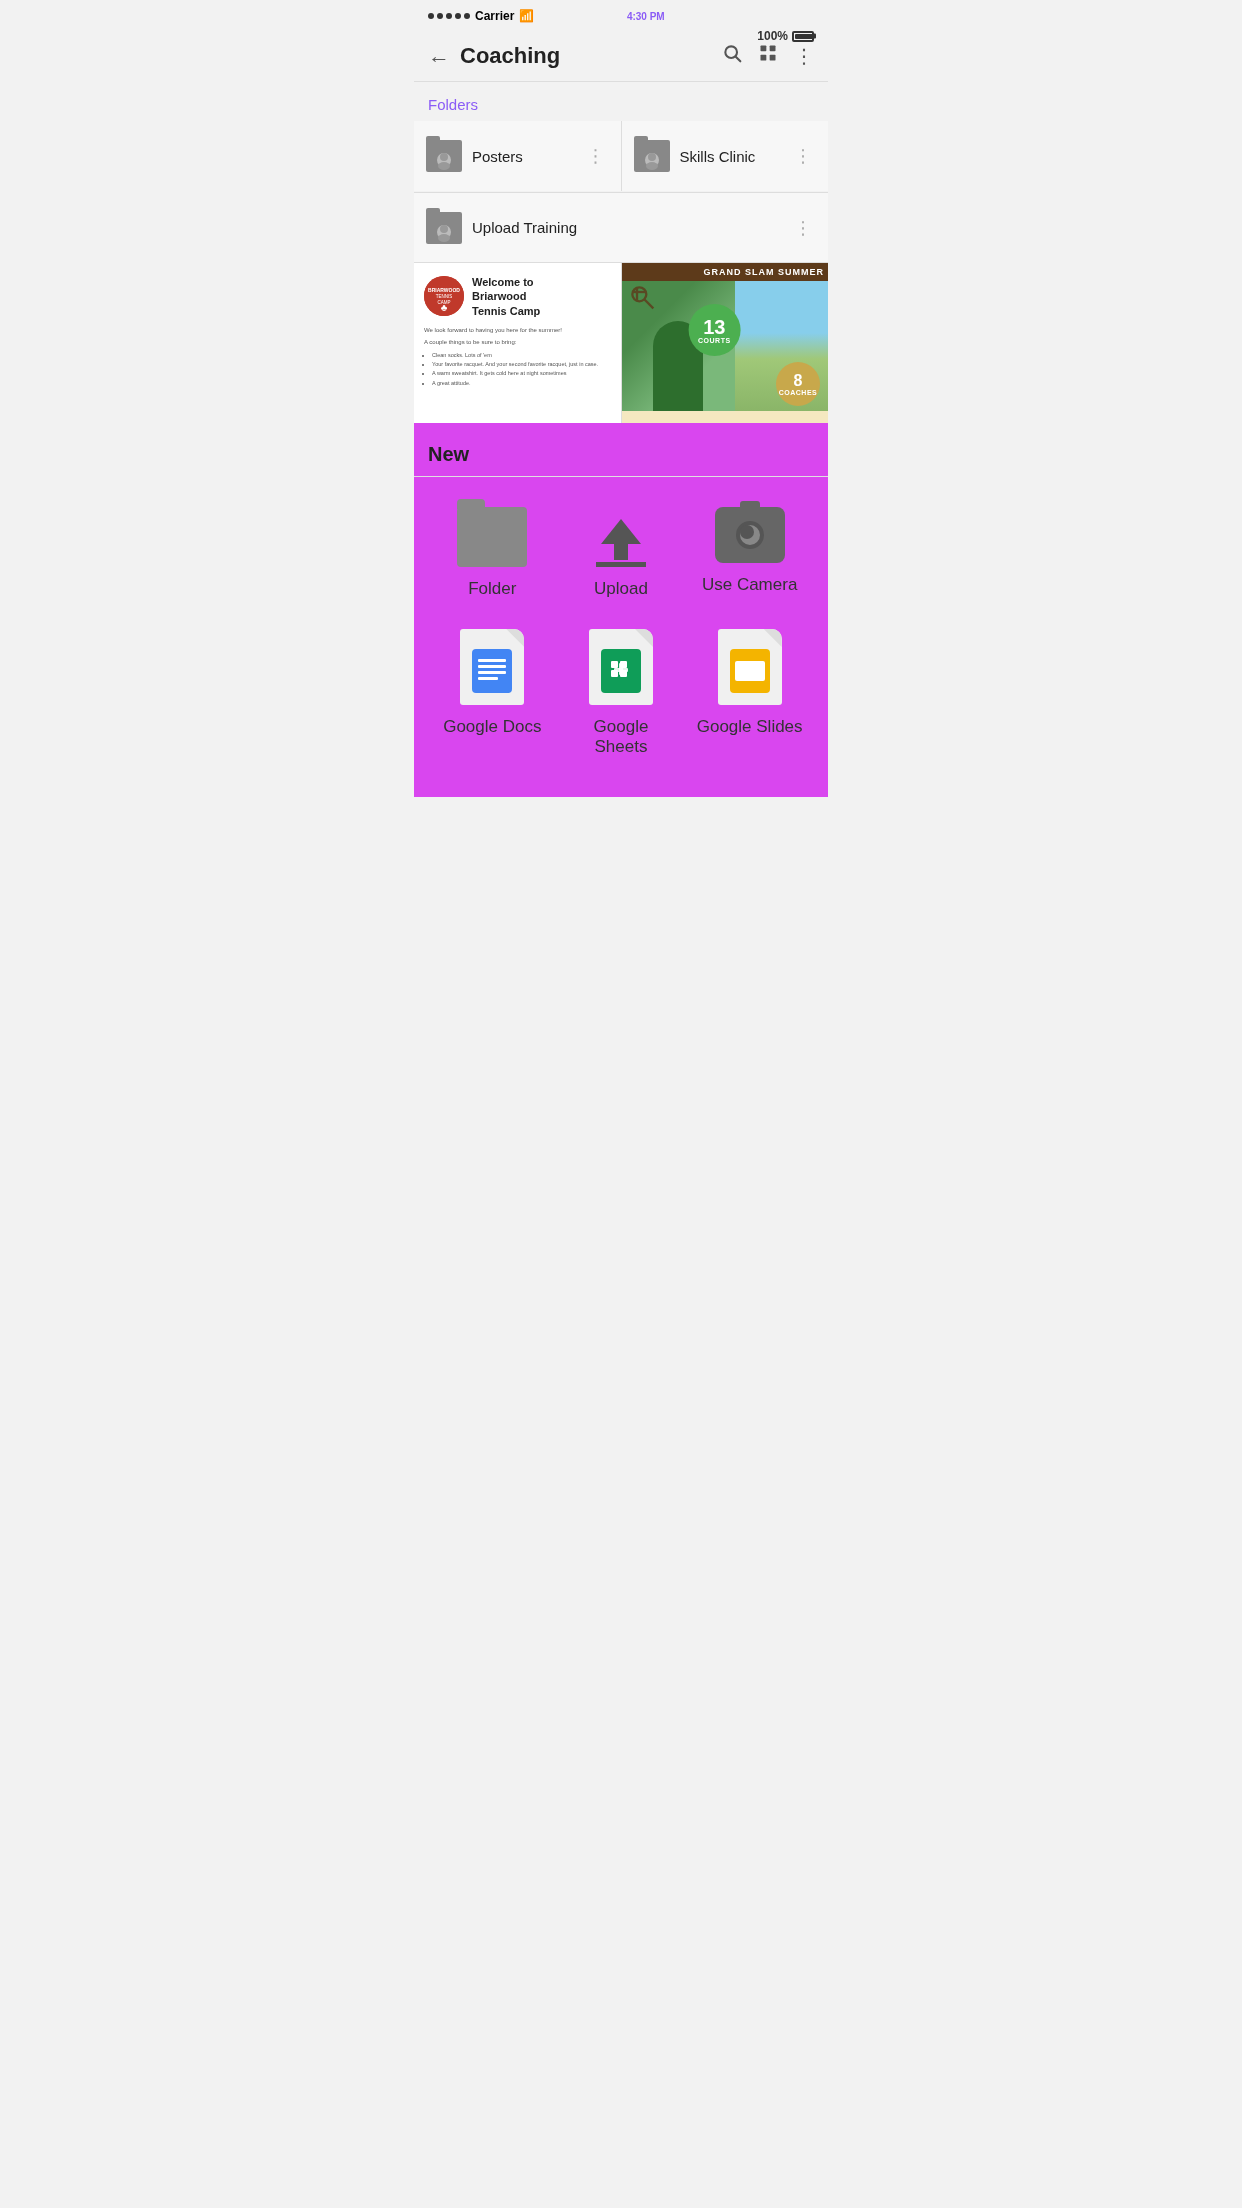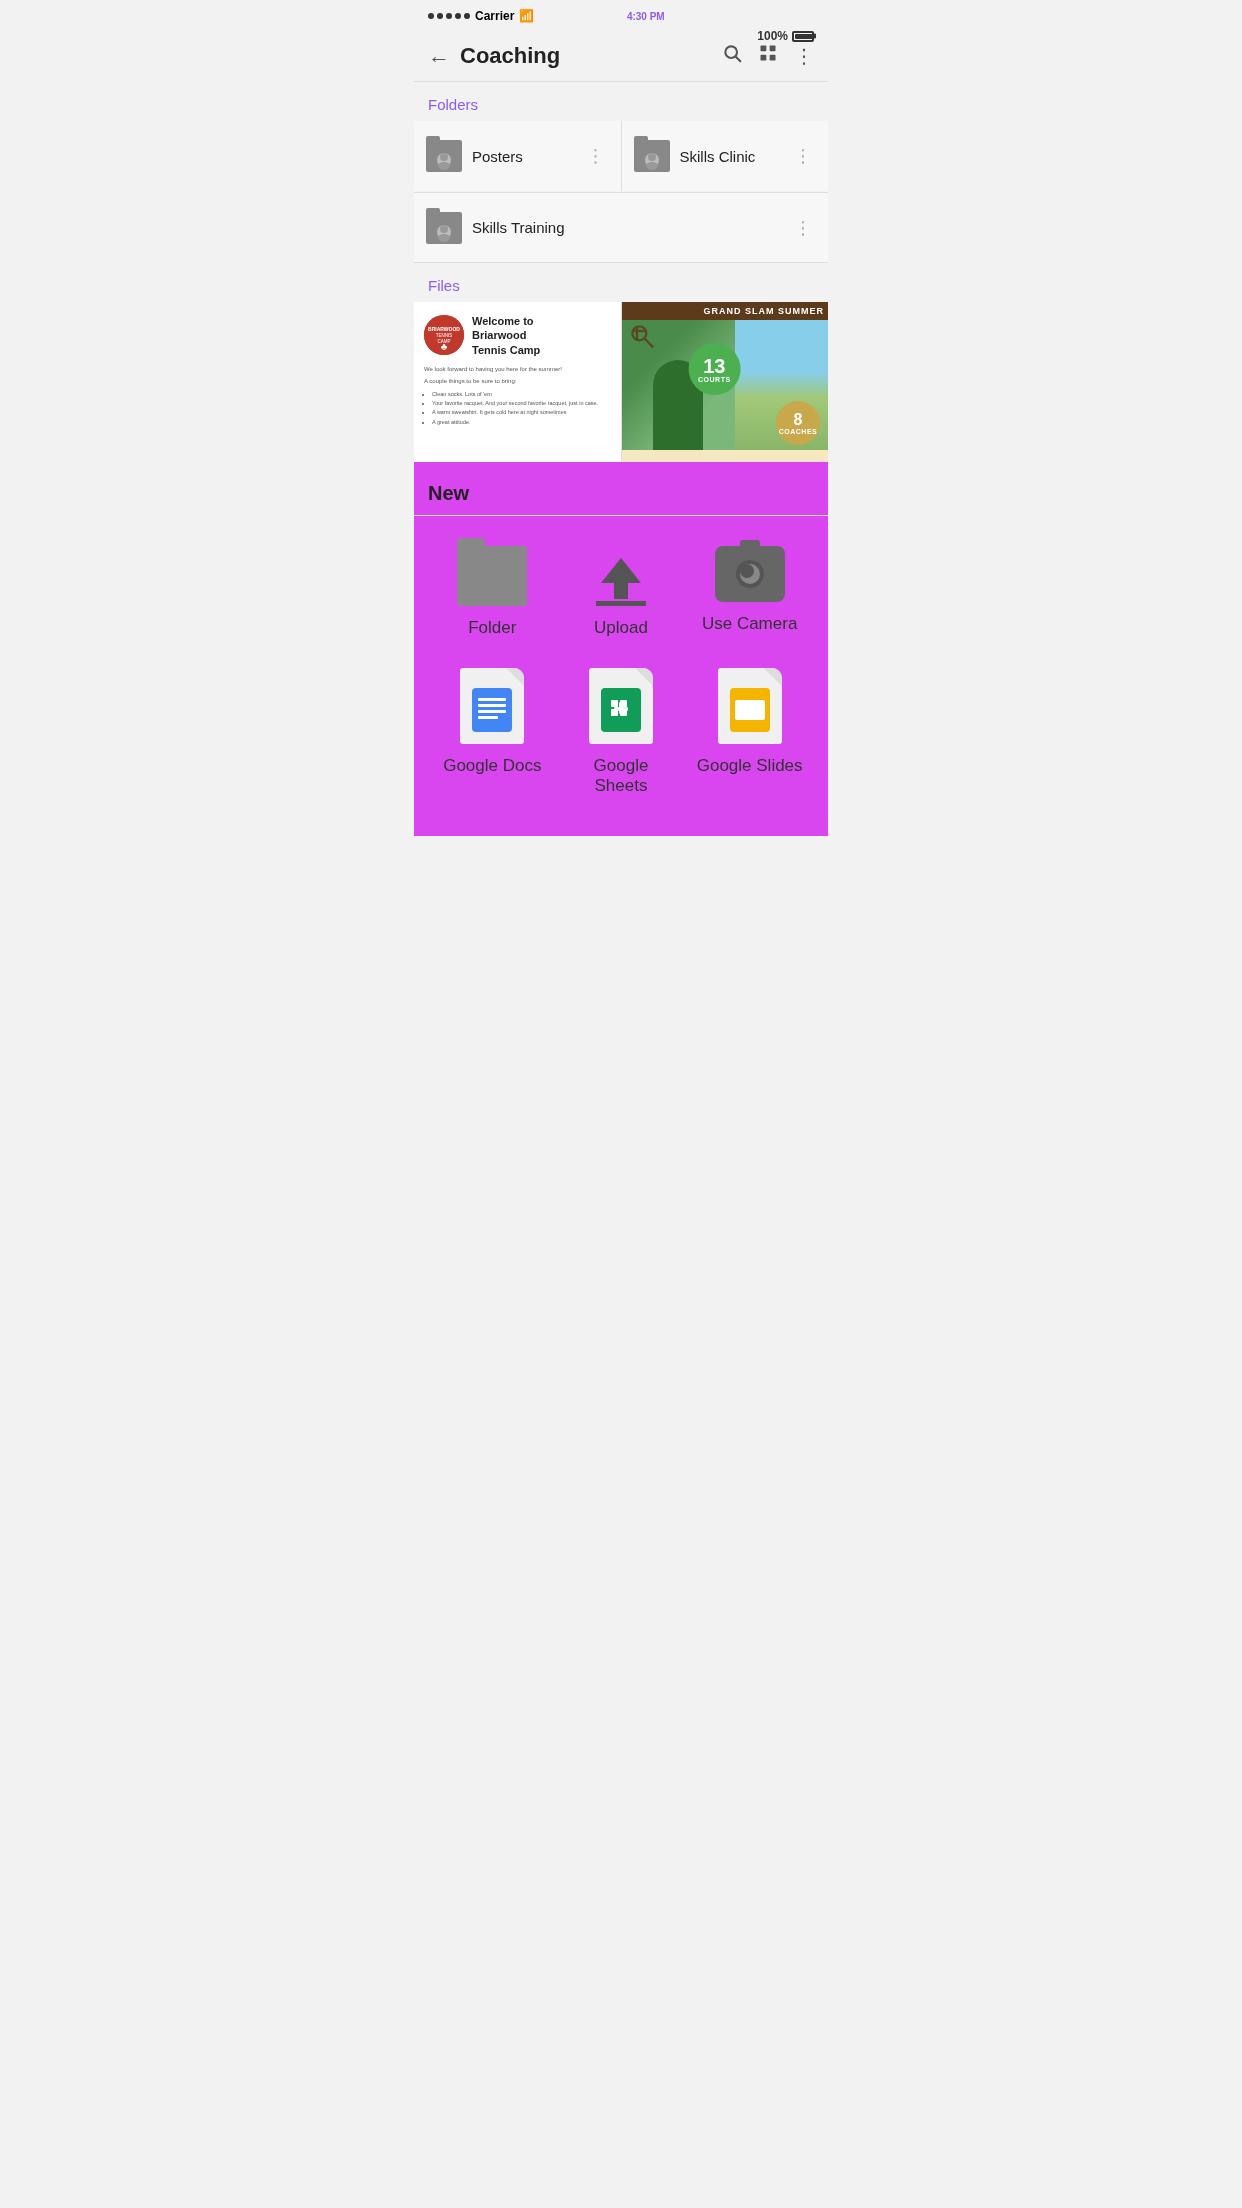--- a/index.html
+++ b/index.html
@@ -505,26 +505,25 @@
   <div class="folder-item-single">
     <div class="folder-icon">
       <svg width="36" height="30" viewBox="0 0 36 30">
         <rect x="0" y="4" width="36" height="26" rx="2" fill="#888"></rect>
         <rect x="0" y="0" width="14" height="7" rx="2" fill="#888"></rect>
         <circle cx="18" cy="20" r="7" fill="#bbb"></circle>
         <circle cx="18" cy="17" r="4" fill="#999"></circle>
         <ellipse cx="18" cy="26" rx="6" ry="4" fill="#999"></ellipse>
       </svg>
     </div>
-    <span class="folder-name">Skills Training</span>
+    <span class="folder-name">Upload Training</span>
     <span class="folder-menu">⋮</span>
   </div>
 
   <div class="files-section">
-    <div class="section-label">Files</div>
 
     <div class="file-grid">
 
       <div class="file-preview briarwood-doc">
         <div class="briarwood-header">
           <div class="briarwood-logo">
             <svg width="40" height="40" viewBox="0 0 40 40">
               <circle cx="20" cy="20" r="20" fill="#c0392b"></circle>
               <text x="20" y="16" text-anchor="middle" fill="white" font-size="5" font-weight="bold">BRIARWOOD</text>
               <text x="20" y="22" text-anchor="middle" fill="white" font-size="4.5">TENNIS</text>

